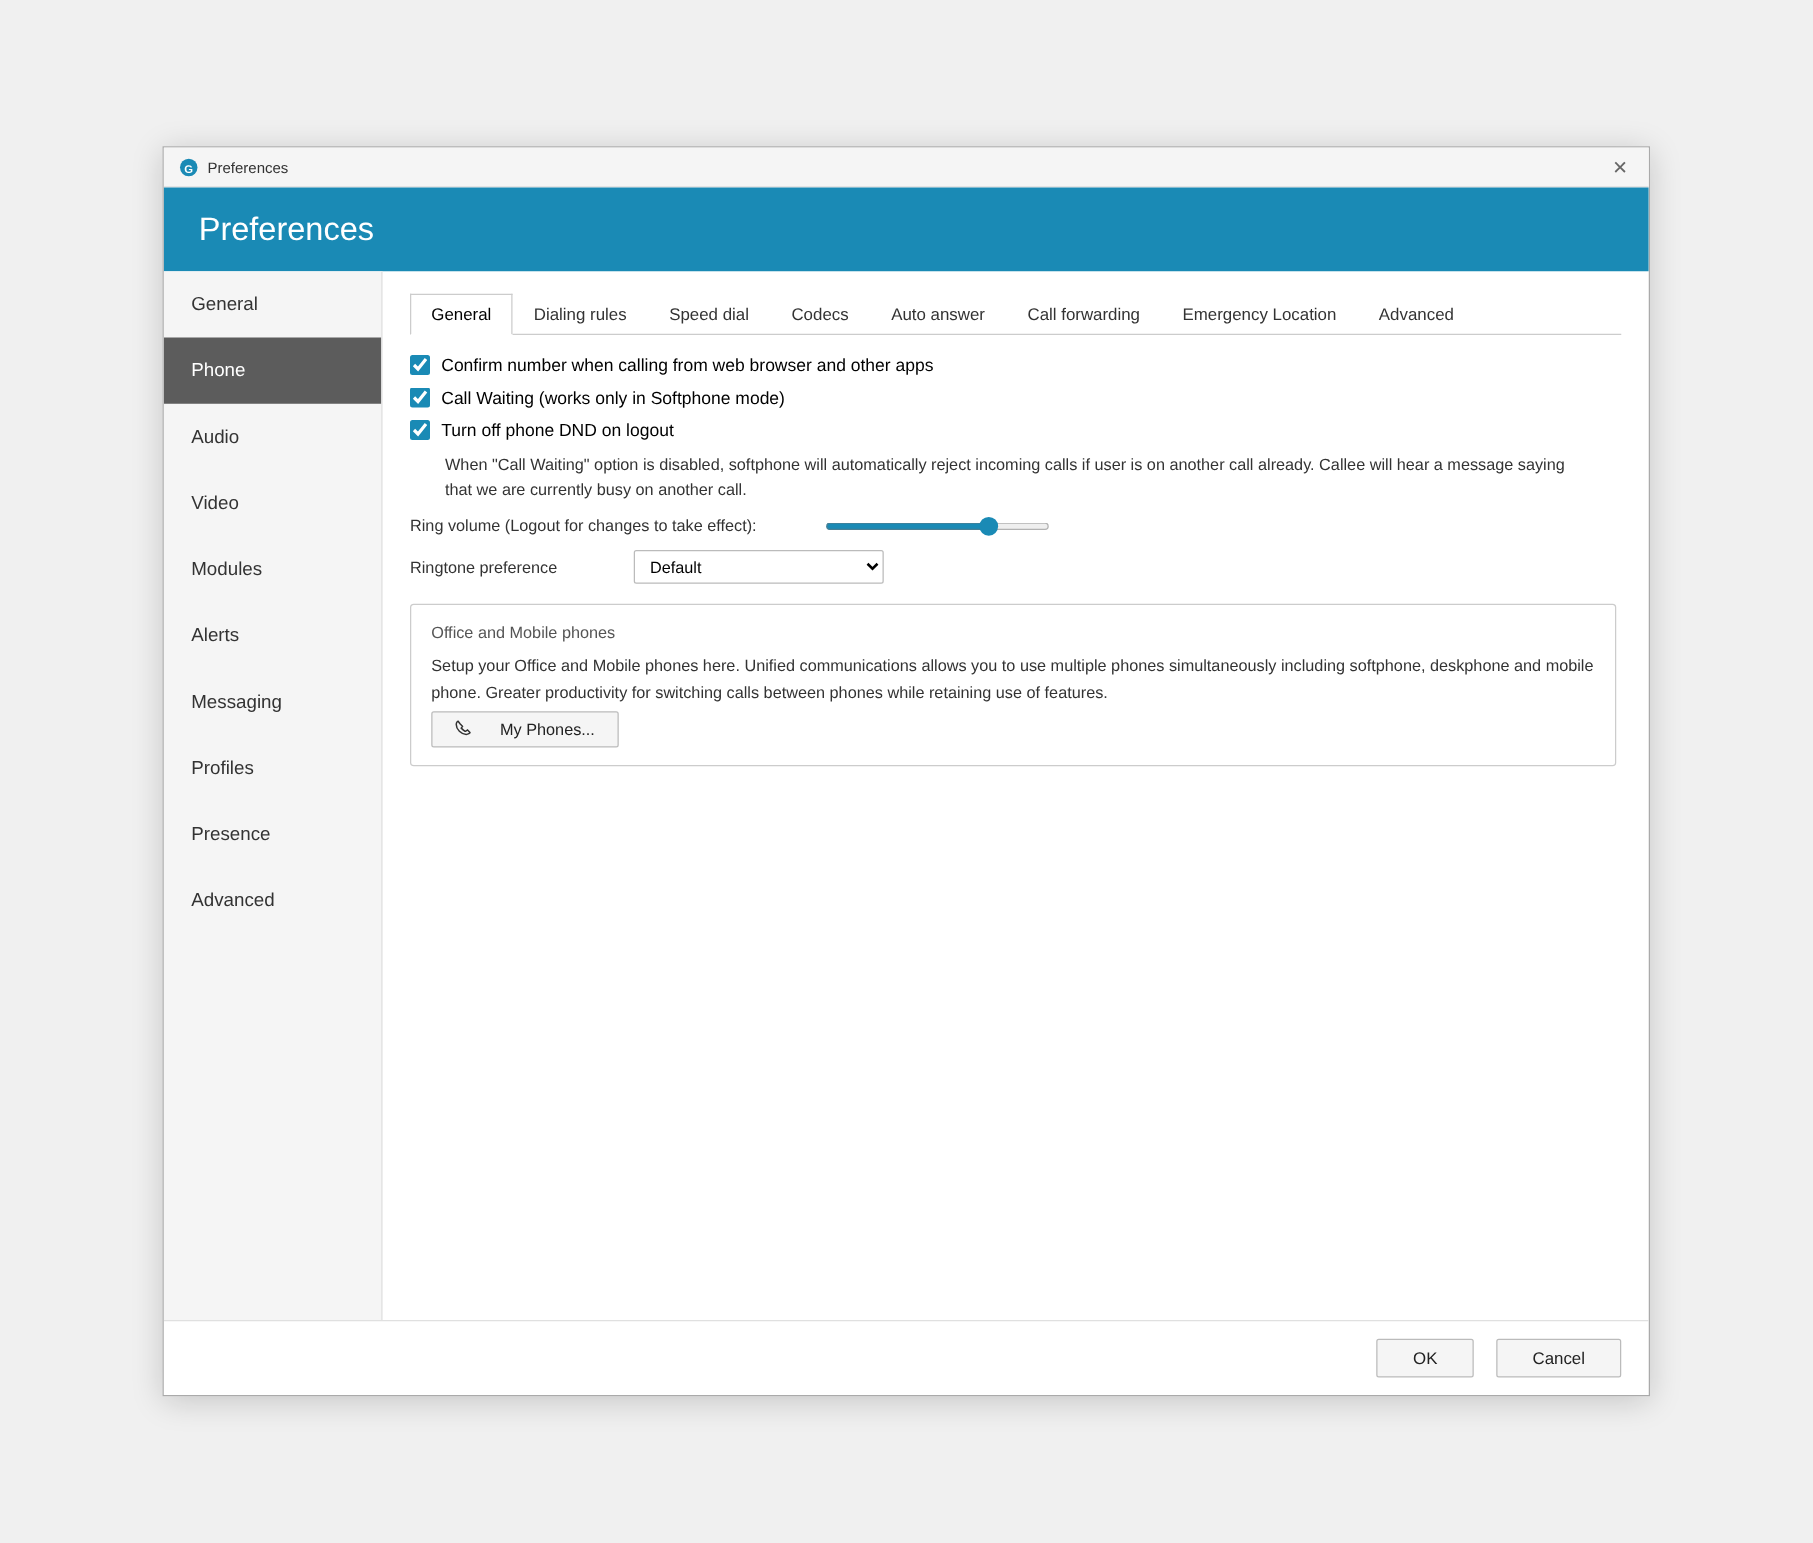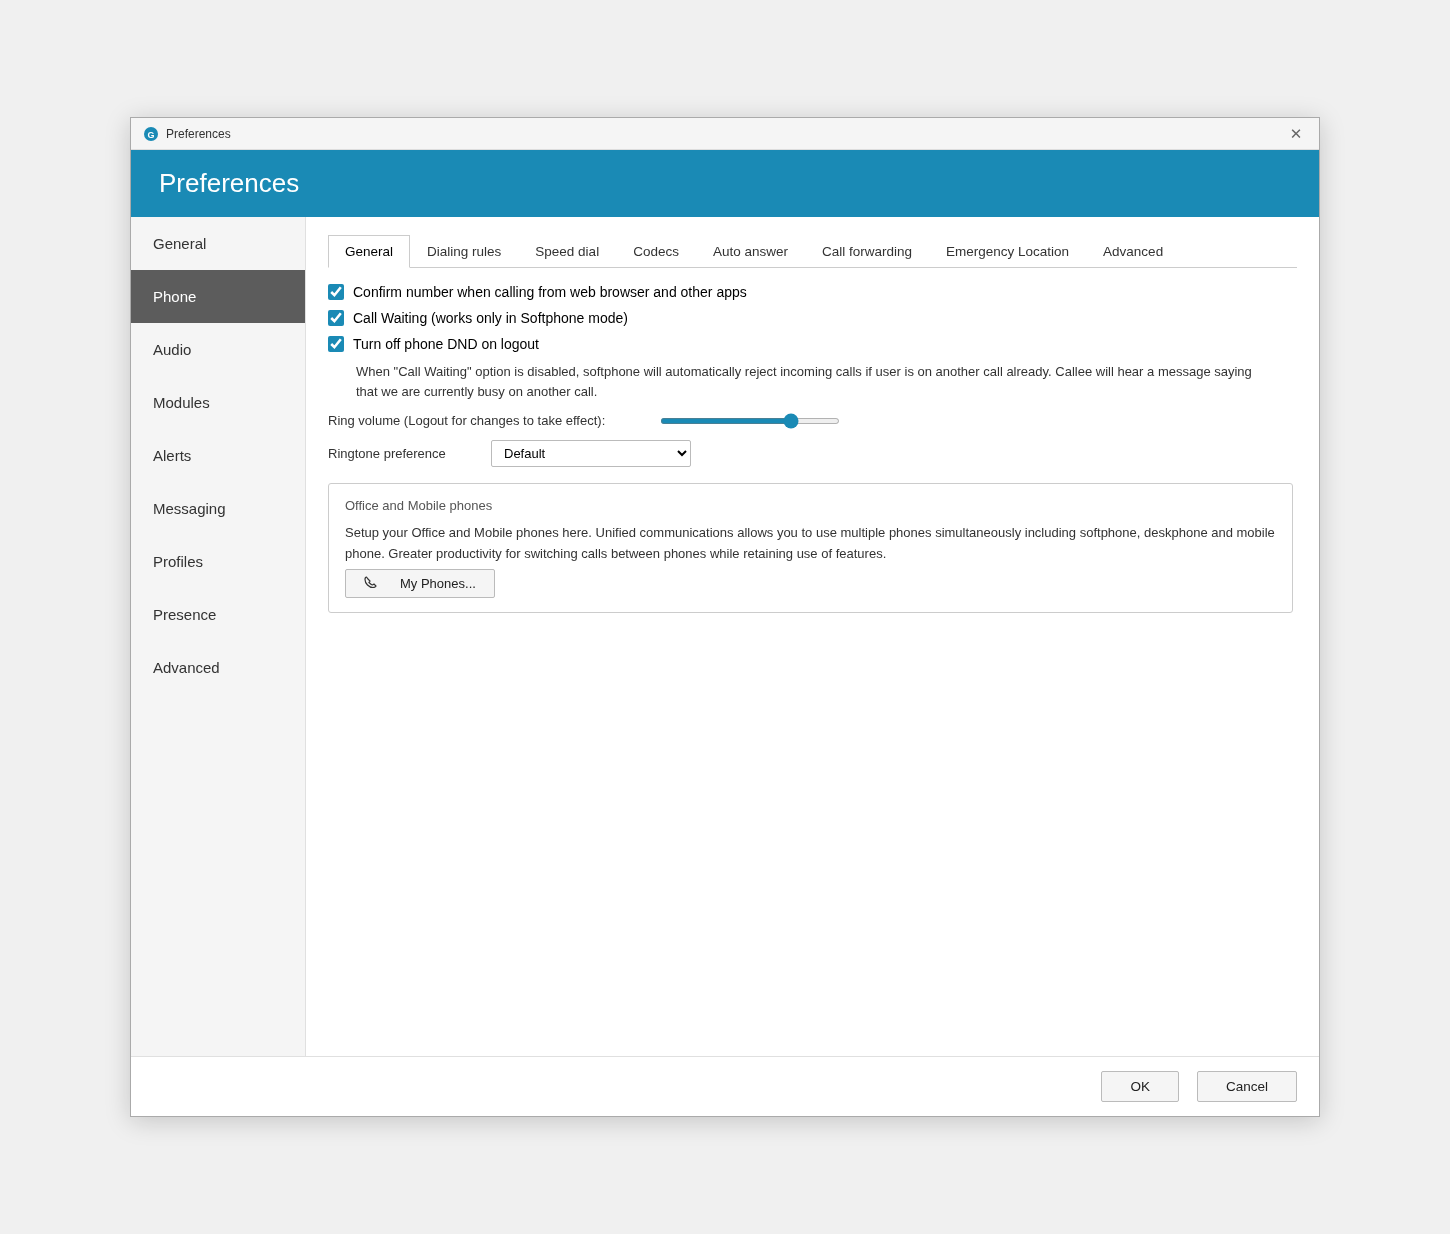--- a/index.html
+++ b/index.html
@@ -163,21 +163,21 @@
       gap: 0;
     }
     input[type=range] {
       width: 180px;
       height: 6px;
       accent-color: #1a8ab5;
     }
     .field-row2 {
       display: flex;
       align-items: center;
-      gap: 8px;
+      gap: 24px;
       margin-bottom: 16px;
     }
     .field-label2 {
       font-size: 13px;
       color: #333;
       min-width: 155px;
     }
     select {
       padding: 4px 28px 4px 8px;
       font-size: 13px;
@@ -263,20 +263,23 @@
       <div class="sidebar-item">
         <span>General</span>
       </div>
       <div class="sidebar-item active">
         <span>Phone</span>
       </div>
       <div class="sidebar-item">
         <span>Audio</span>
       </div>
       <div class="sidebar-item">
+        <span>Video</span>
+      </div>
+      <div class="sidebar-item">
         <span>Modules</span>
       </div>
       <div class="sidebar-item">
         <span>Alerts</span>
       </div>
       <div class="sidebar-item">
         <span>Messaging</span>
       </div>
       <div class="sidebar-item">
         <span>Profiles</span>

